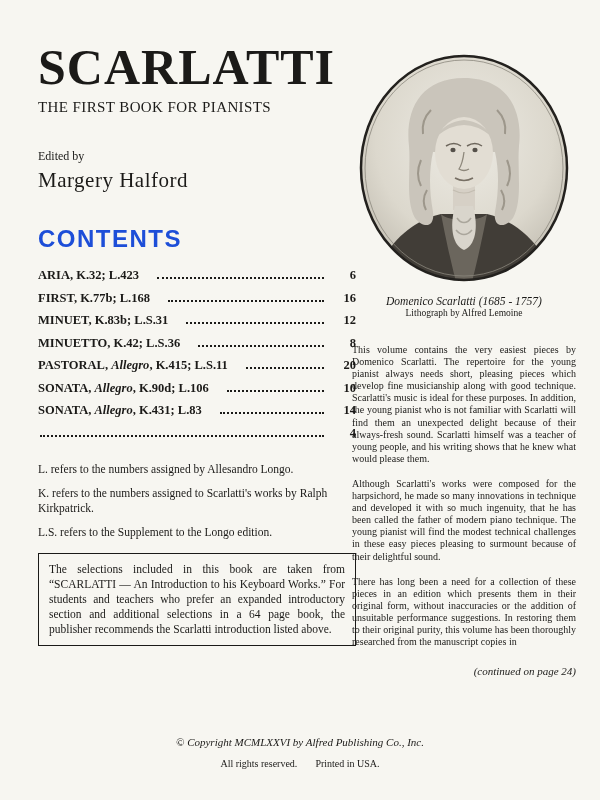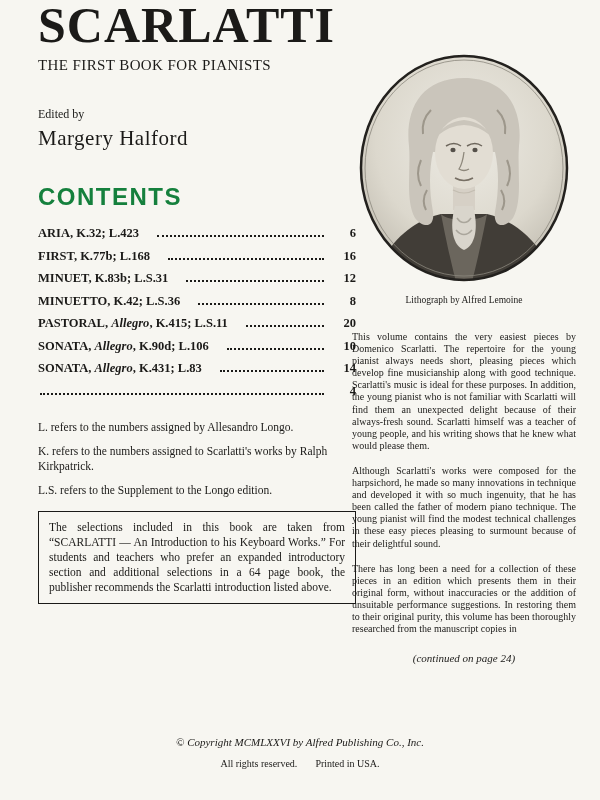--- a/index.html
+++ b/index.html
@@ -8,47 +8,47 @@
     background:#f7f6f1;
     font-family:"Liberation Serif", serif;
     color:#1b1a18;
     position:relative;
     overflow:hidden;
   }
   .page { position:absolute; inset:0; }
   .col-left { position:absolute; left:38px; top:0; width:318px; }
   .col-right { position:absolute; left:352px; top:0; width:224px; }
 
-  .title { font-size:50px; font-weight:bold; letter-spacing:1px; line-height:1; }
+  .title { font-size:50px; font-weight:bold; letter-spacing:1px; margin-top:42px; line-height:1; }
   .subtitle { font-size:15px; letter-spacing:0.4px; margin-top:7px; }
   .edited-by { font-size:12px; margin-top:33px; }
   .editor { font-size:21px; margin-top:4px; letter-spacing:0.5px; }
 
-  .contents-heading { font-family:"Liberation Sans", sans-serif; font-size:24px; font-weight:bold; letter-spacing:1.5px; margin-top:32px; color:#15803d; }
+  .contents-heading { font-family:"Liberation Sans", sans-serif; font-size:24px; font-weight:bold; letter-spacing:1.5px; margin-top:32px; color:#1d4ed8; }
 
   .toc { margin-top:15px; }
   .toc-row { display:flex; align-items:baseline; font-size:12.5px; font-weight:600; height:22.5px;gap:16px; }
   .toc-title { white-space:nowrap; }
   .italic { font-style:italic; }
   .toc-leader { flex:1; border-bottom:2px dotted #1b1a18; margin:0 2px 3px 2px; min-width:12px; }
   .toc-page { text-align:right; min-width:14px; }
 
   .notes { margin-top:14px; font-size:11.5px; line-height:1.26; }
   .notes p { margin-bottom:10px; width:300px; }
 
   .pub-box { margin-top:13px; border:1.5px solid #1b1a18; padding:8px 10px; font-size:11.5px; line-height:1.3; text-align:justify; }
 
   .portrait-wrap { margin-top:50px; text-align:center; }
   .caption { text-align:center; margin-top:5px; }
   .caption-name { font-style:italic; font-size:11.5px; }
   .caption-sub { font-size:9.5px; margin-top:1px; }
 
   .body-text { margin-top:26px; font-size:10px; line-height:1.21; text-align:justify; }
   .body-text p { margin-bottom:13px; }
-  .continued { font-style:italic; font-size:11px; text-align:center; margin-top:17px; }
+  .continued { font-style:italic; font-size:11px; text-align:right; margin-top:17px; }
 
   .footer { position:absolute; left:0; right:0; top:736px; text-align:center; }
   .footer-copy { font-style:italic; font-size:11px; }
   .footer-rights { font-size:10px; margin-top:10px; }
   .footer-rights span { margin:0 9px; }
 </style>
 </head>
 <body>
 
 <div class="page">
@@ -146,20 +146,21 @@
           <ellipse cx="122" cy="100" rx="2.6" ry="2.2" fill="#55504a"></ellipse>
           <path d="M111,102 C110,110 108,116 106,119 Q111,122 116,119" stroke="#8e887c" stroke-width="1.3" fill="none"></path>
           <path d="M102,128 Q111,133 120,128" stroke="#776f64" stroke-width="1.6" fill="none"></path>
           <path d="M100,140 Q111,146 122,140" stroke="#c3bdb1" stroke-width="1.2" fill="none"></path>
         </g>
         <ellipse cx="111" cy="118" rx="103" ry="112" fill="none" stroke="#23211e" stroke-width="2.5"></ellipse>
         <ellipse cx="111" cy="118" rx="99" ry="108" fill="none" stroke="#8a867c" stroke-width="0.8"></ellipse>
       </svg>
     </div>
     <div class="caption">
+      <div class="caption-name">Domenico Scarlatti (1685 - 1757)</div>
       <div class="caption-sub">Lithograph by Alfred Lemoine</div>
     </div>
 
     <div class="body-text">
       <p>This volume contains the very easiest pieces by Domenico Scarlatti. The repertoire for the young pianist always needs short, pleasing pieces which develop fine musicianship along with good technique. Scarlatti's music is ideal for these purposes. In addition, the young pianist who is not familiar with Scarlatti will find them an unexpected delight because of their always-fresh sound. Scarlatti himself was a teacher of young people, and his writing shows that he knew what would please them.</p>
       <p>Although Scarlatti's works were composed for the harpsichord, he made so many innovations in technique and developed it with so much ingenuity, that he has been called the father of modern piano technique. The young pianist will find the modest technical challenges in these easy pieces pleasing to surmount because of their delightful sound.</p>
       <p>There has long been a need for a collection of these pieces in an edition which presents them in their original form, without inaccuracies or the addition of unsuitable performance suggestions. In restoring them to their original purity, this volume has been thoroughly researched from the manuscript copies in</p>
     </div>
     <div class="continued">(continued on page 24)</div>
   </div>

